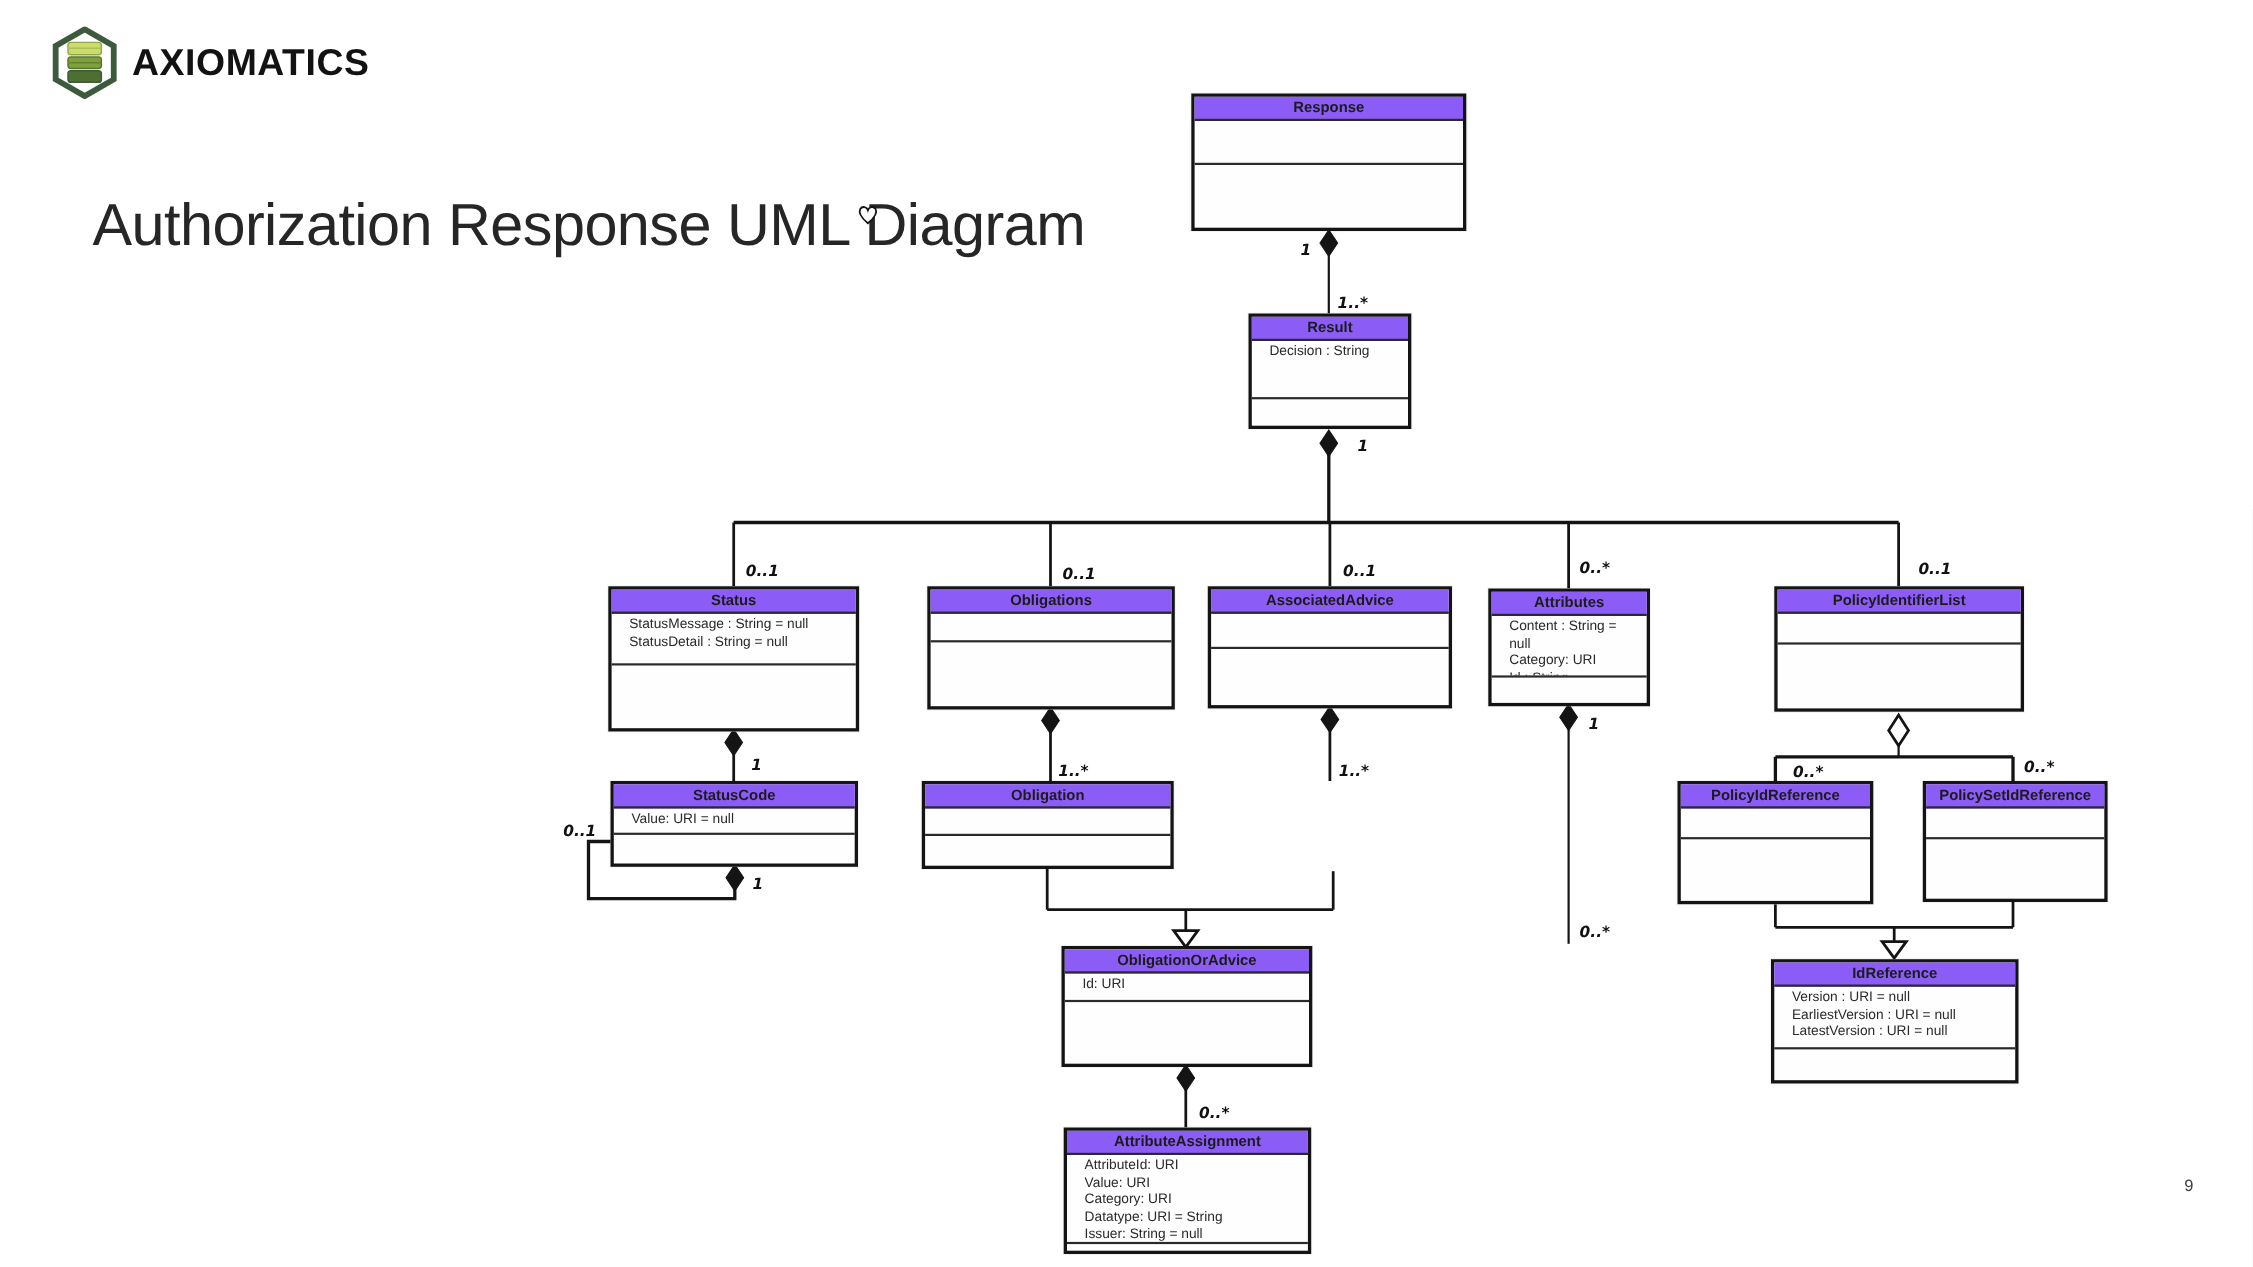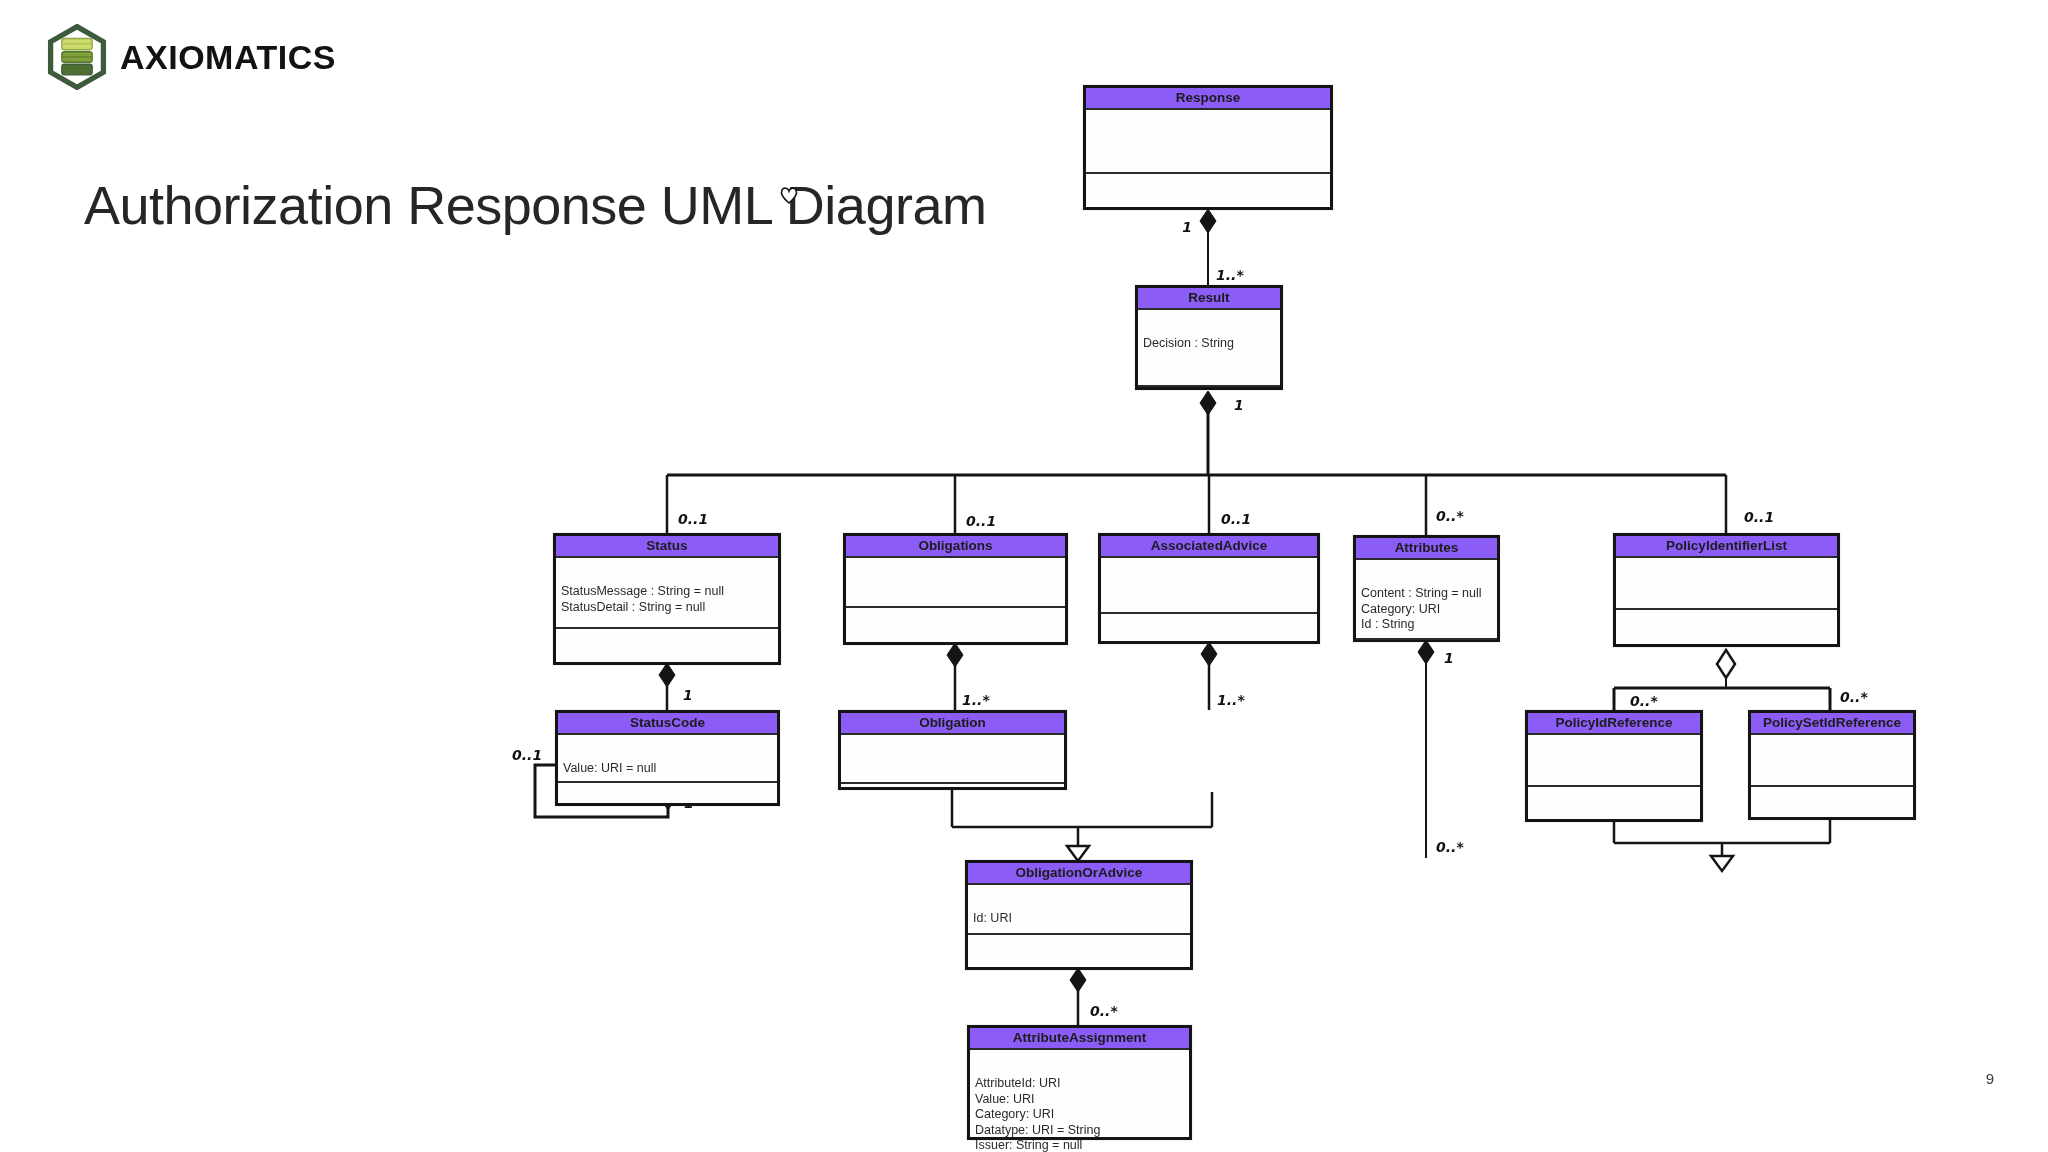--- a/index.html
+++ b/index.html
@@ -13,21 +13,21 @@
               letter-spacing:-0.5px;white-space:nowrap;}
   .cursor{position:absolute;left:778px;top:184px;}
   .page-number{position:absolute;right:54px;top:1070px;font-size:15px;color:#3c3c3c;}
 
   
   .ucls{position:absolute;box-sizing:border-box;border:3px solid #141414;background:#fefefe;
         display:flex;flex-direction:column;box-shadow:0 0 0 1px rgba(0,0,0,.05);}
   .ucls .t{flex:0 0 auto;height:20px;line-height:20px;text-align:center;font-size:13.5px;
            font-weight:bold;color:#1c1c1c;border-bottom:2px solid #2a2a2a;background:#8b5cf6;}
   .ucls .a{flex:0 0 auto;box-sizing:border-box;border-bottom:2px solid #2a2a2a;
-           font-size:12.5px;line-height:15.5px;padding:2px 5px;color:#2a2a2a;overflow:hidden;margin-top:24px;}
+           font-size:12.5px;line-height:15.5px;padding:2px 16px;color:#2a2a2a;overflow:hidden;}
   .ucls .o{flex:1 1 auto;}
 
   
   svg.connectors{position:absolute;left:0;top:0;}
   svg.connectors line, svg.connectors polyline{stroke:#141414;}
   svg.connectors polyline{fill:none;}
   .fd{fill:#141414;stroke:#141414;}            
   .hd{fill:#ffffff;stroke:#141414;stroke-width:2.5;} 
   .tri{fill:#ffffff;stroke:#141414;stroke-width:2.5;} 
   .mult{font-family:"DejaVu Sans",sans-serif;font-size:14px;font-weight:bold;font-style:italic;fill:#111;}
@@ -164,21 +164,21 @@
 
   <div class="ucls" style="left:553px;top:533px;width:228px;height:132px">
     <div class="t">Status</div>
     <div class="a" style="height:47px">
       <div>StatusMessage : String = null</div>
       <div>StatusDetail : String = null</div>
     </div>
     <div class="o"></div>
   </div>
 
-  <div class="ucls" style="left:555px;top:710px;width:225px;height:96px">
+  <div class="ucls" style="left:555px;top:710px;width:225px;height:78px">
     <div class="t">StatusCode</div>
     <div class="a" style="height:24px">
       <div>Value: URI = null</div>
     </div>
     <div class="o"></div>
   </div>
 
   <div class="ucls" style="left:843px;top:533px;width:225px;height:112px">
     <div class="t">Obligations</div>
     <div class="a" style="height:26px"></div>
@@ -240,14 +240,23 @@
     <div class="a" style="height:28px"></div>
     <div class="o"></div>
   </div>
 
   <div class="ucls" style="left:1748px;top:710px;width:168px;height:110px">
     <div class="t">PolicySetIdReference</div>
     <div class="a" style="height:28px"></div>
     <div class="o"></div>
   </div>
 
+  <div class="ucls" style="left:1610px;top:872px;width:225px;height:113px">
+    <div class="t">IdReference</div>
+    <div class="a" style="height:57px">
+      <div>Version : URI = null</div>
+      <div>EarliestVersion : URI = null</div>
+      <div>LatestVersion : URI = null</div>
+    </div>
+    <div class="o"></div>
+  </div>
 
 </div>
 
 </body></html>

